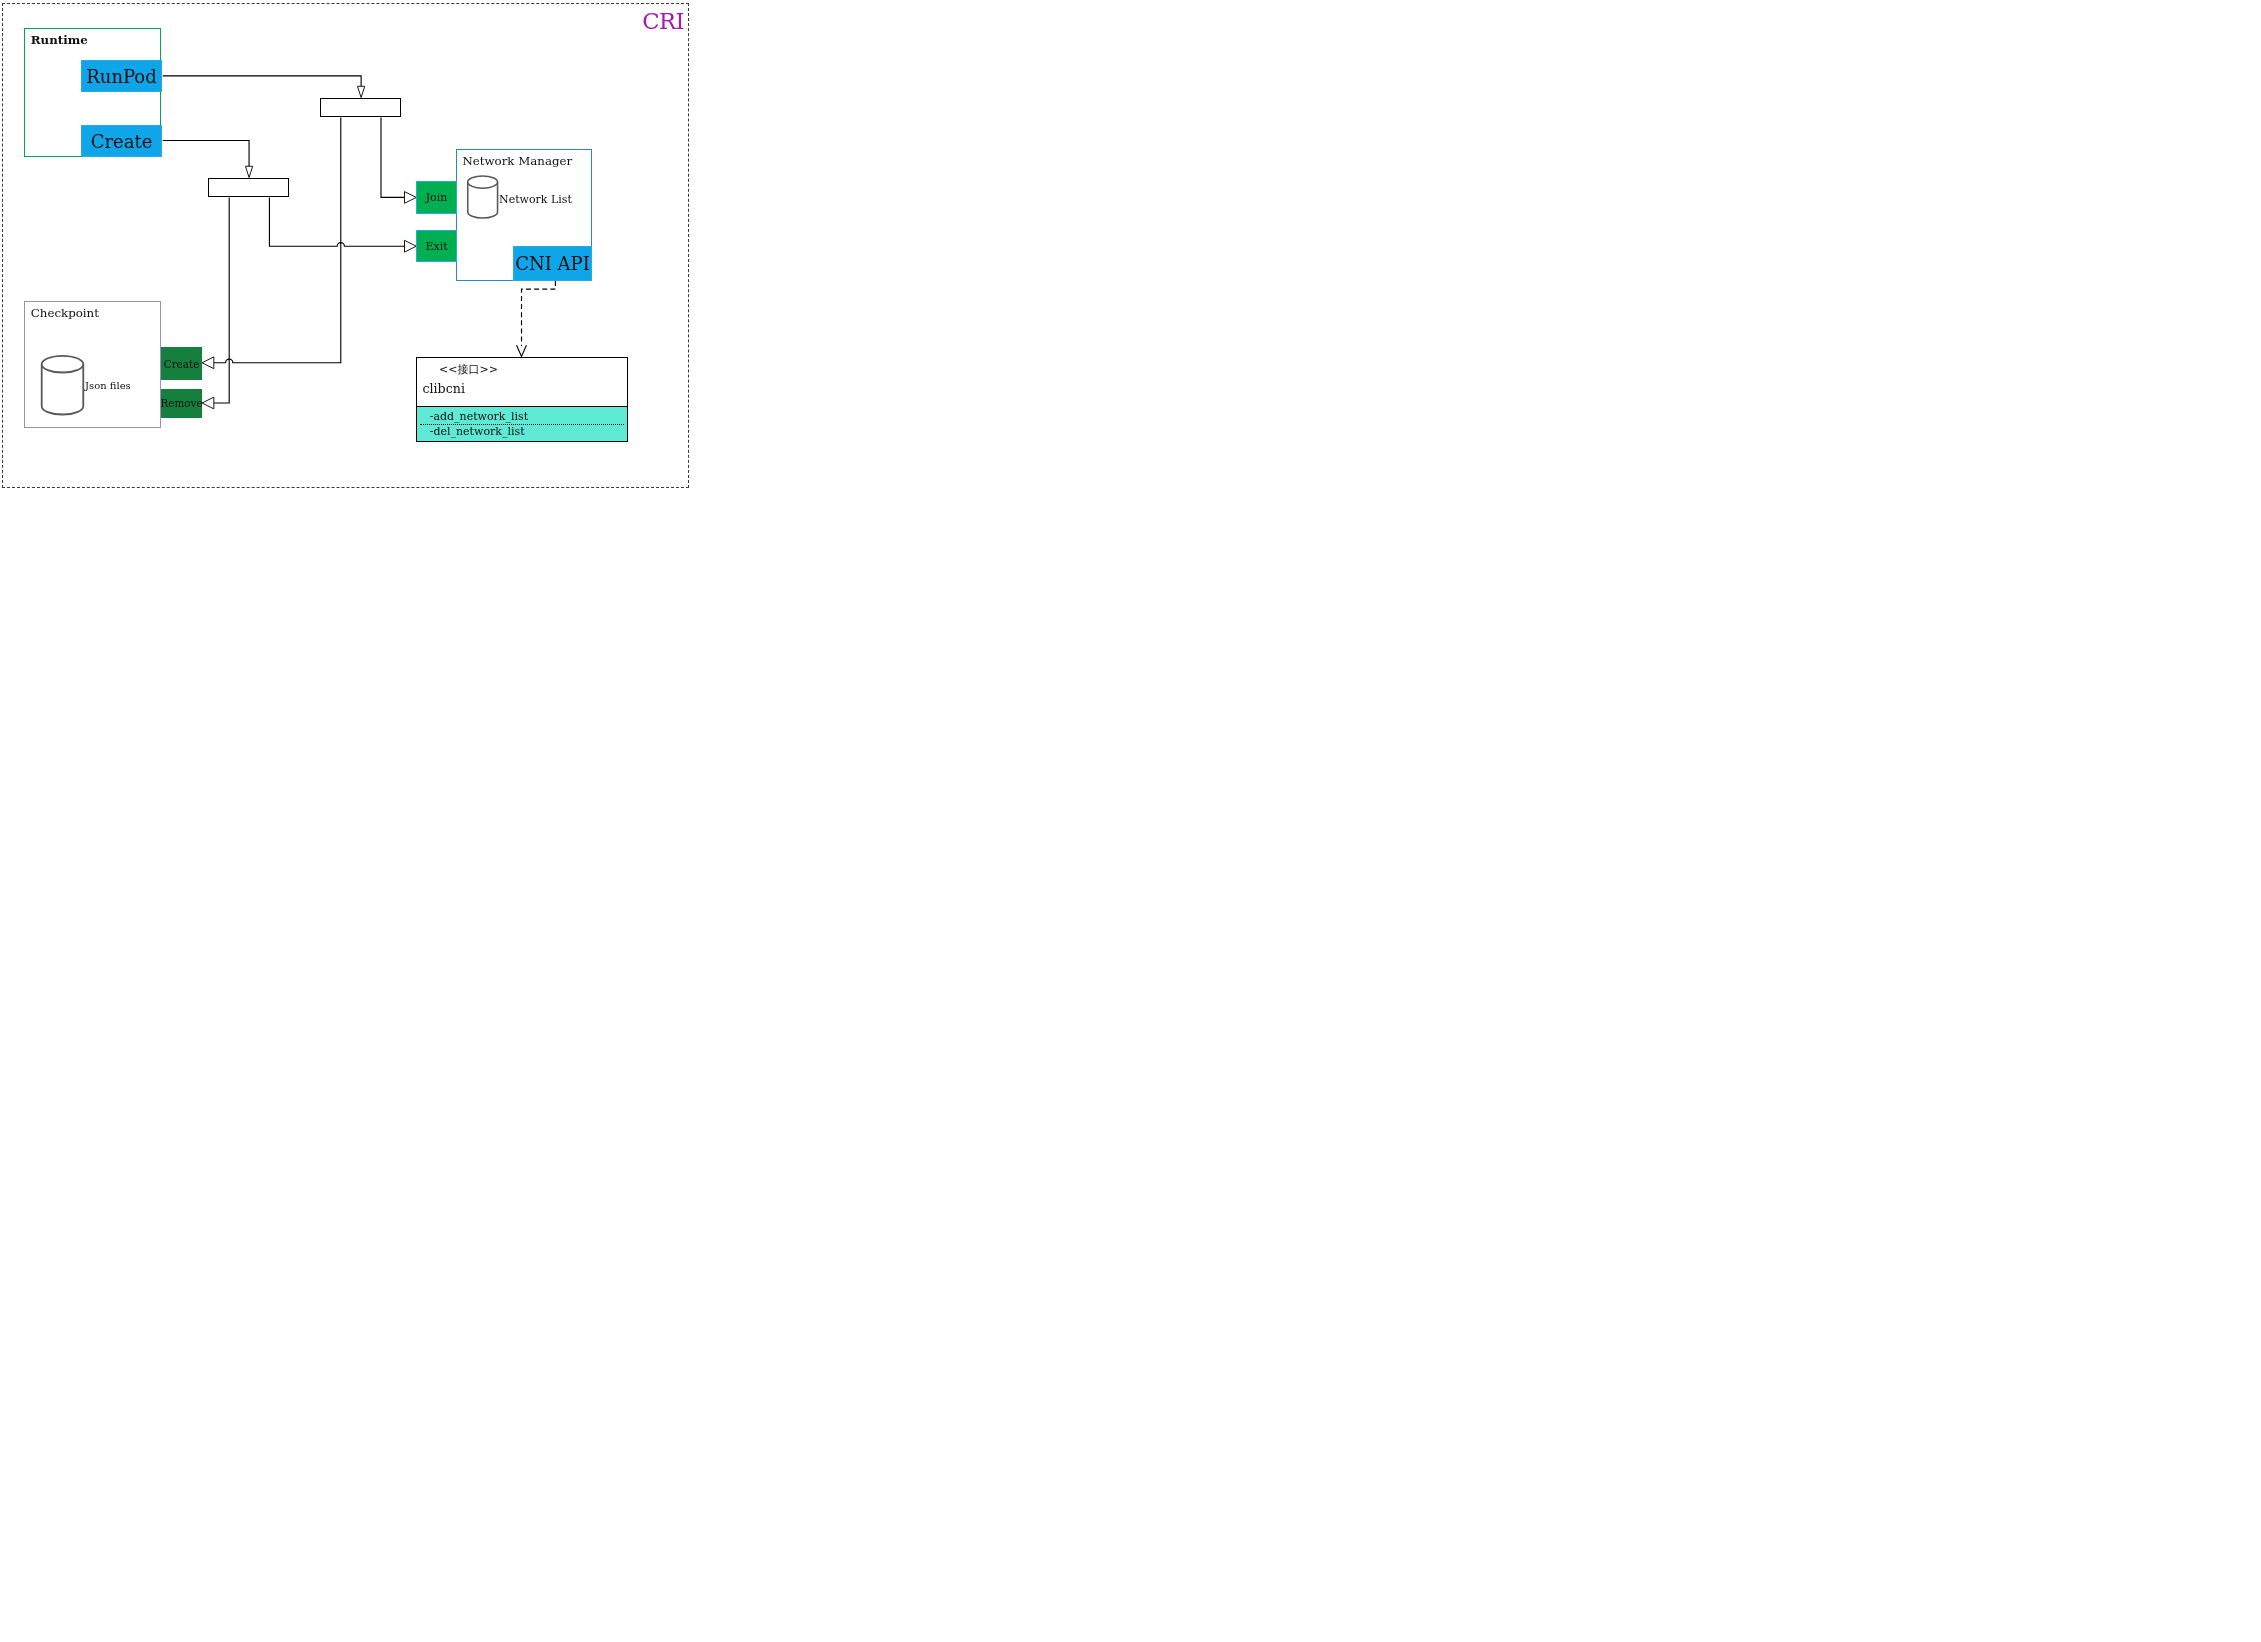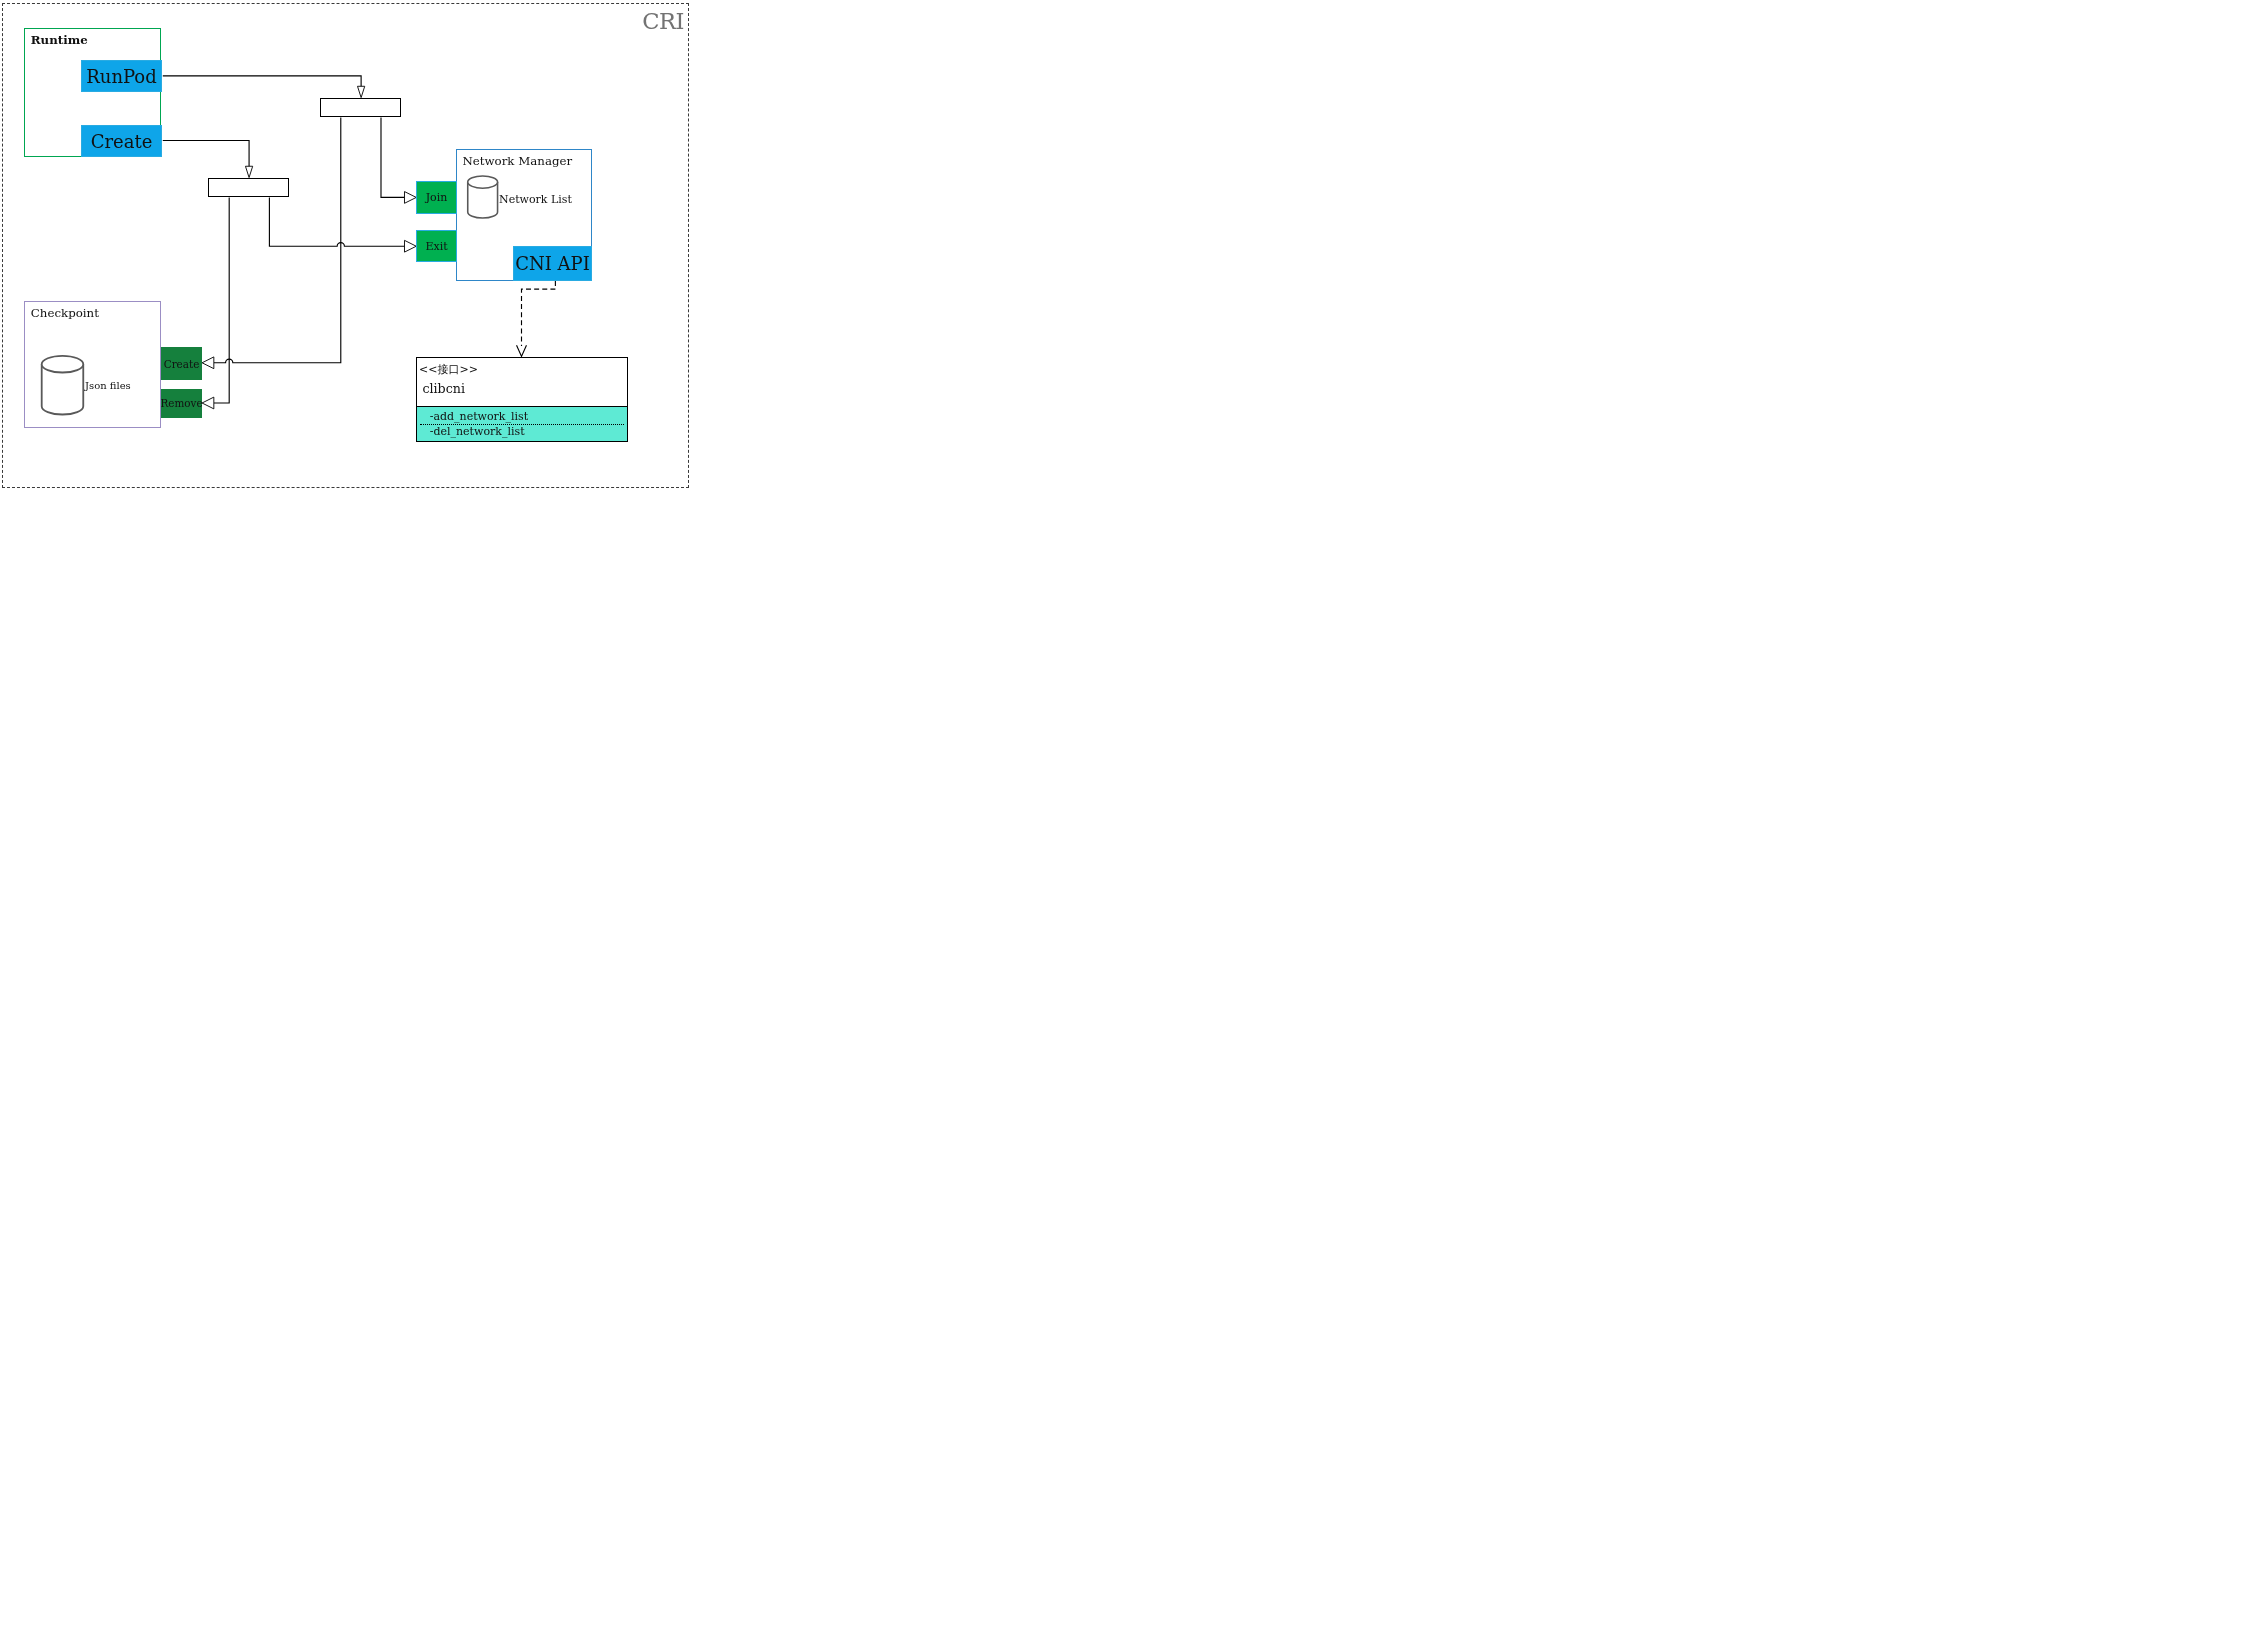--- a/index.html
+++ b/index.html
@@ -2,33 +2,33 @@
 <html style="font-size:7.2px"><head>
 <meta charset="utf-8">
 <style>
   html,body{margin:0;padding:0;background:#fff;}
   #canvas{
     position:relative;width:701px;height:492px;background:#ffffff;
     font-family:"DejaVu Serif", serif; color:#111; overflow:hidden;
   }
   .abs{position:absolute;box-sizing:border-box;}
   #page-border{border:0.9px dashed #3a3a3a;}
-  #cri-title{font-size:22.6px;letter-spacing:-0.5px;color:#737373;text-align:right;line-height:1;}
+  #cri-title{font-size:22.6px;letter-spacing:-0.5px;color:#a21caf;text-align:right;line-height:1;}
   .frame{background:transparent;}
   .frame-label{position:absolute;left:5.4px;top:3.6px;font-size:11.8px;white-space:nowrap;}
   .node{display:flex;align-items:center;justify-content:center;text-align:center;}
   .peach{background:#0ea5e9;border:0.7px solid #29ABE2;font-size:18px;}
   .green{background:#00B050;border:0.5px solid #29ABE2;font-size:11px;}
   .blue{background:#15803d;font-size:10.4px;}
   .junction{background:#ffffff;border:1.1px solid #000;}
   svg{position:absolute;left:0;top:0;}
   .cyl-label{font-size:11px;white-space:nowrap;}
   #clibcni-box{border:1.1px solid #000;background:#fff;}
   #clibcni-header{position:absolute;left:0;top:0;right:0;height:48px;}
-  #clibcni-stereotype{position:absolute;left:2px;top:3.6px;font-size:11px;}
+  #clibcni-stereotype{position:absolute;left:22px;top:3.6px;font-size:11px;}
   #clibcni-name{position:absolute;left:5.4px;top:22.6px;font-size:12.7px;}
   #clibcni-methods{position:absolute;left:0;right:0;bottom:0;top:48px;background:#5eead4;border-top:1.4px solid #000;}
   .method{position:absolute;left:12.7px;font-size:11px;white-space:nowrap;}
   #method-divider{position:absolute;left:2.7px;right:2.7px;top:50%;border-top:1.4px dotted #000;}
 </style>
 </head>
 <body>
 
 <div id="canvas">
 

